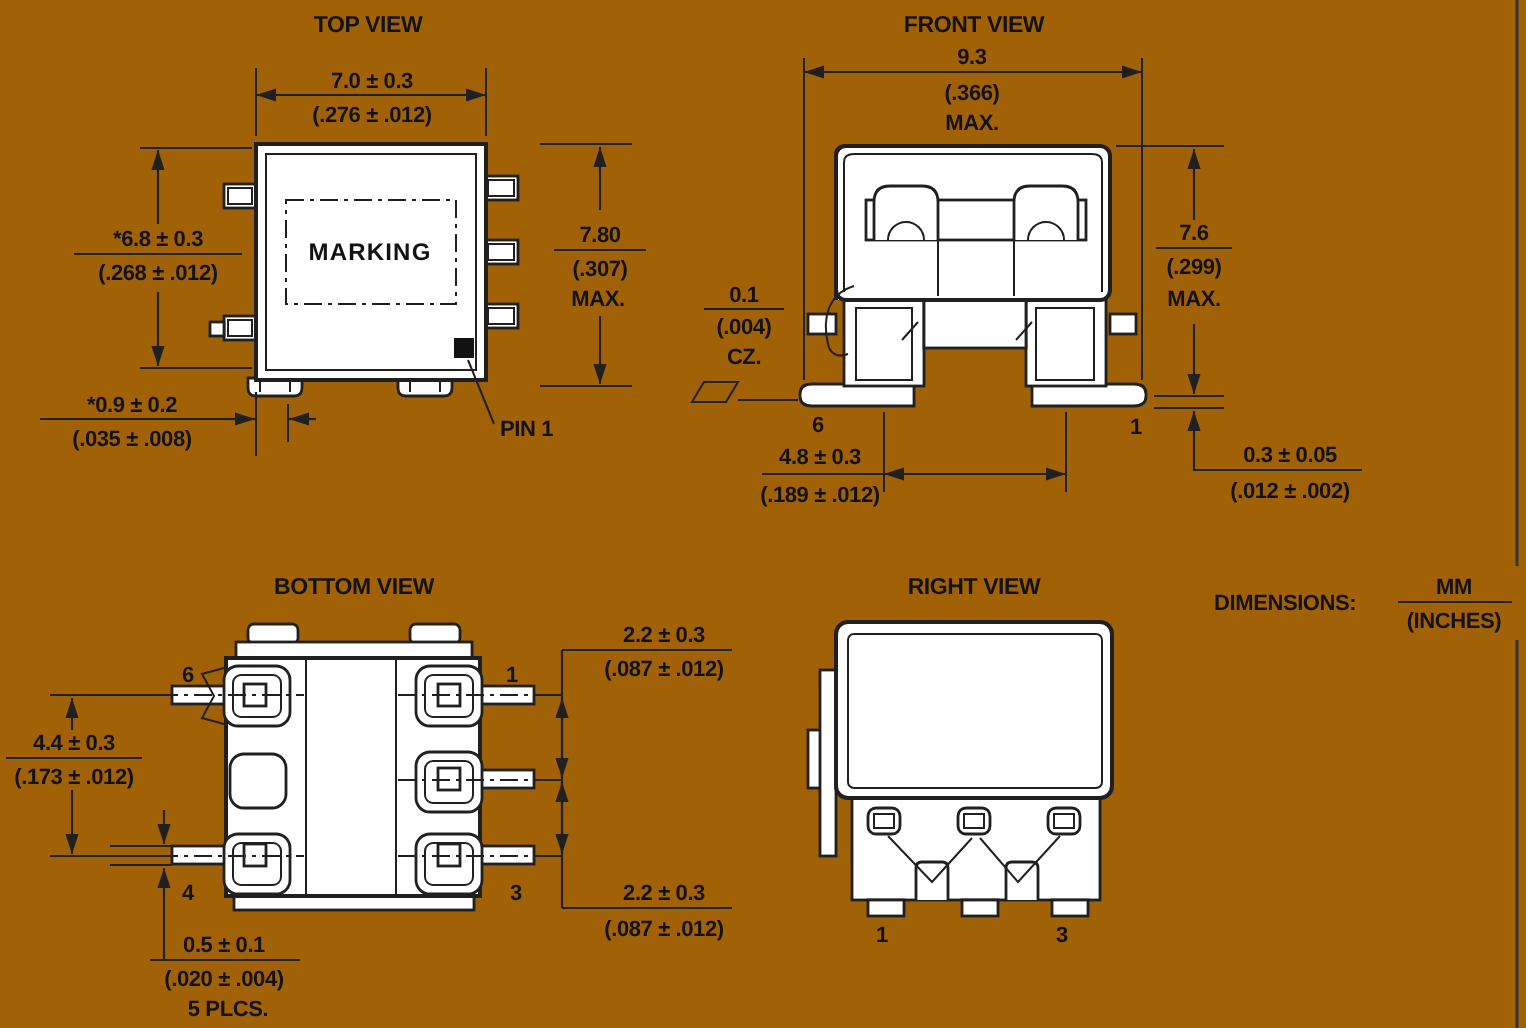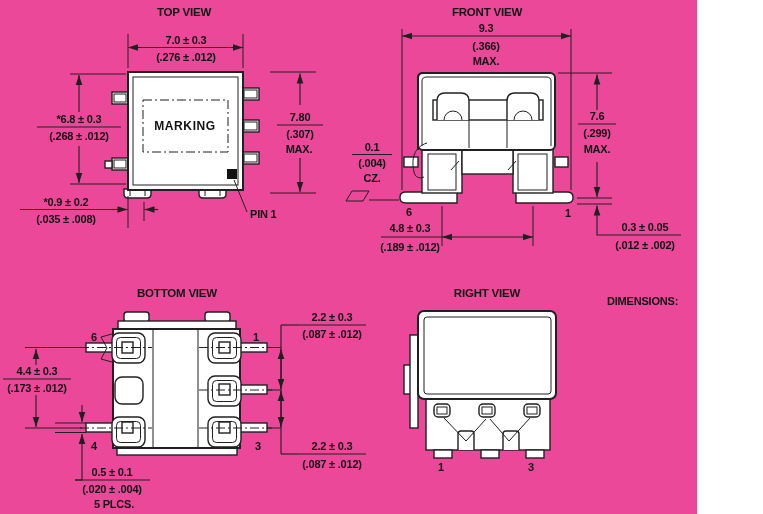--- a/index.html
+++ b/index.html
@@ -1,16 +1,16 @@
 <!DOCTYPE html>
 <html><head>
 <meta charset="utf-8">
 <style>
   html,body{margin:0;padding:0;background:#fff;}
-  #stage{position:relative;width:697px;height:514px;background:#ec4899;overflow:hidden;
+  #stage{position:relative;width:763px;height:514px;background:#a16207;overflow:hidden;
          font-family:"Liberation Sans",sans-serif;}
   svg text{font-family:"Liberation Sans",sans-serif;font-weight:bold;fill:#121212;
            letter-spacing:-0.2px;}
   .t11{font-size:11px;}
   .t12{font-size:11.5px;}
   .tmark{font-size:12px;letter-spacing:0.6px;}
   .mid{text-anchor:middle;}
   .ol{stroke:#202020;stroke-width:2;fill:#fff;}
   .ol1{stroke:#202020;stroke-width:1.4;fill:#fff;}
   .thin{stroke:#202020;stroke-width:1;fill:none;}

